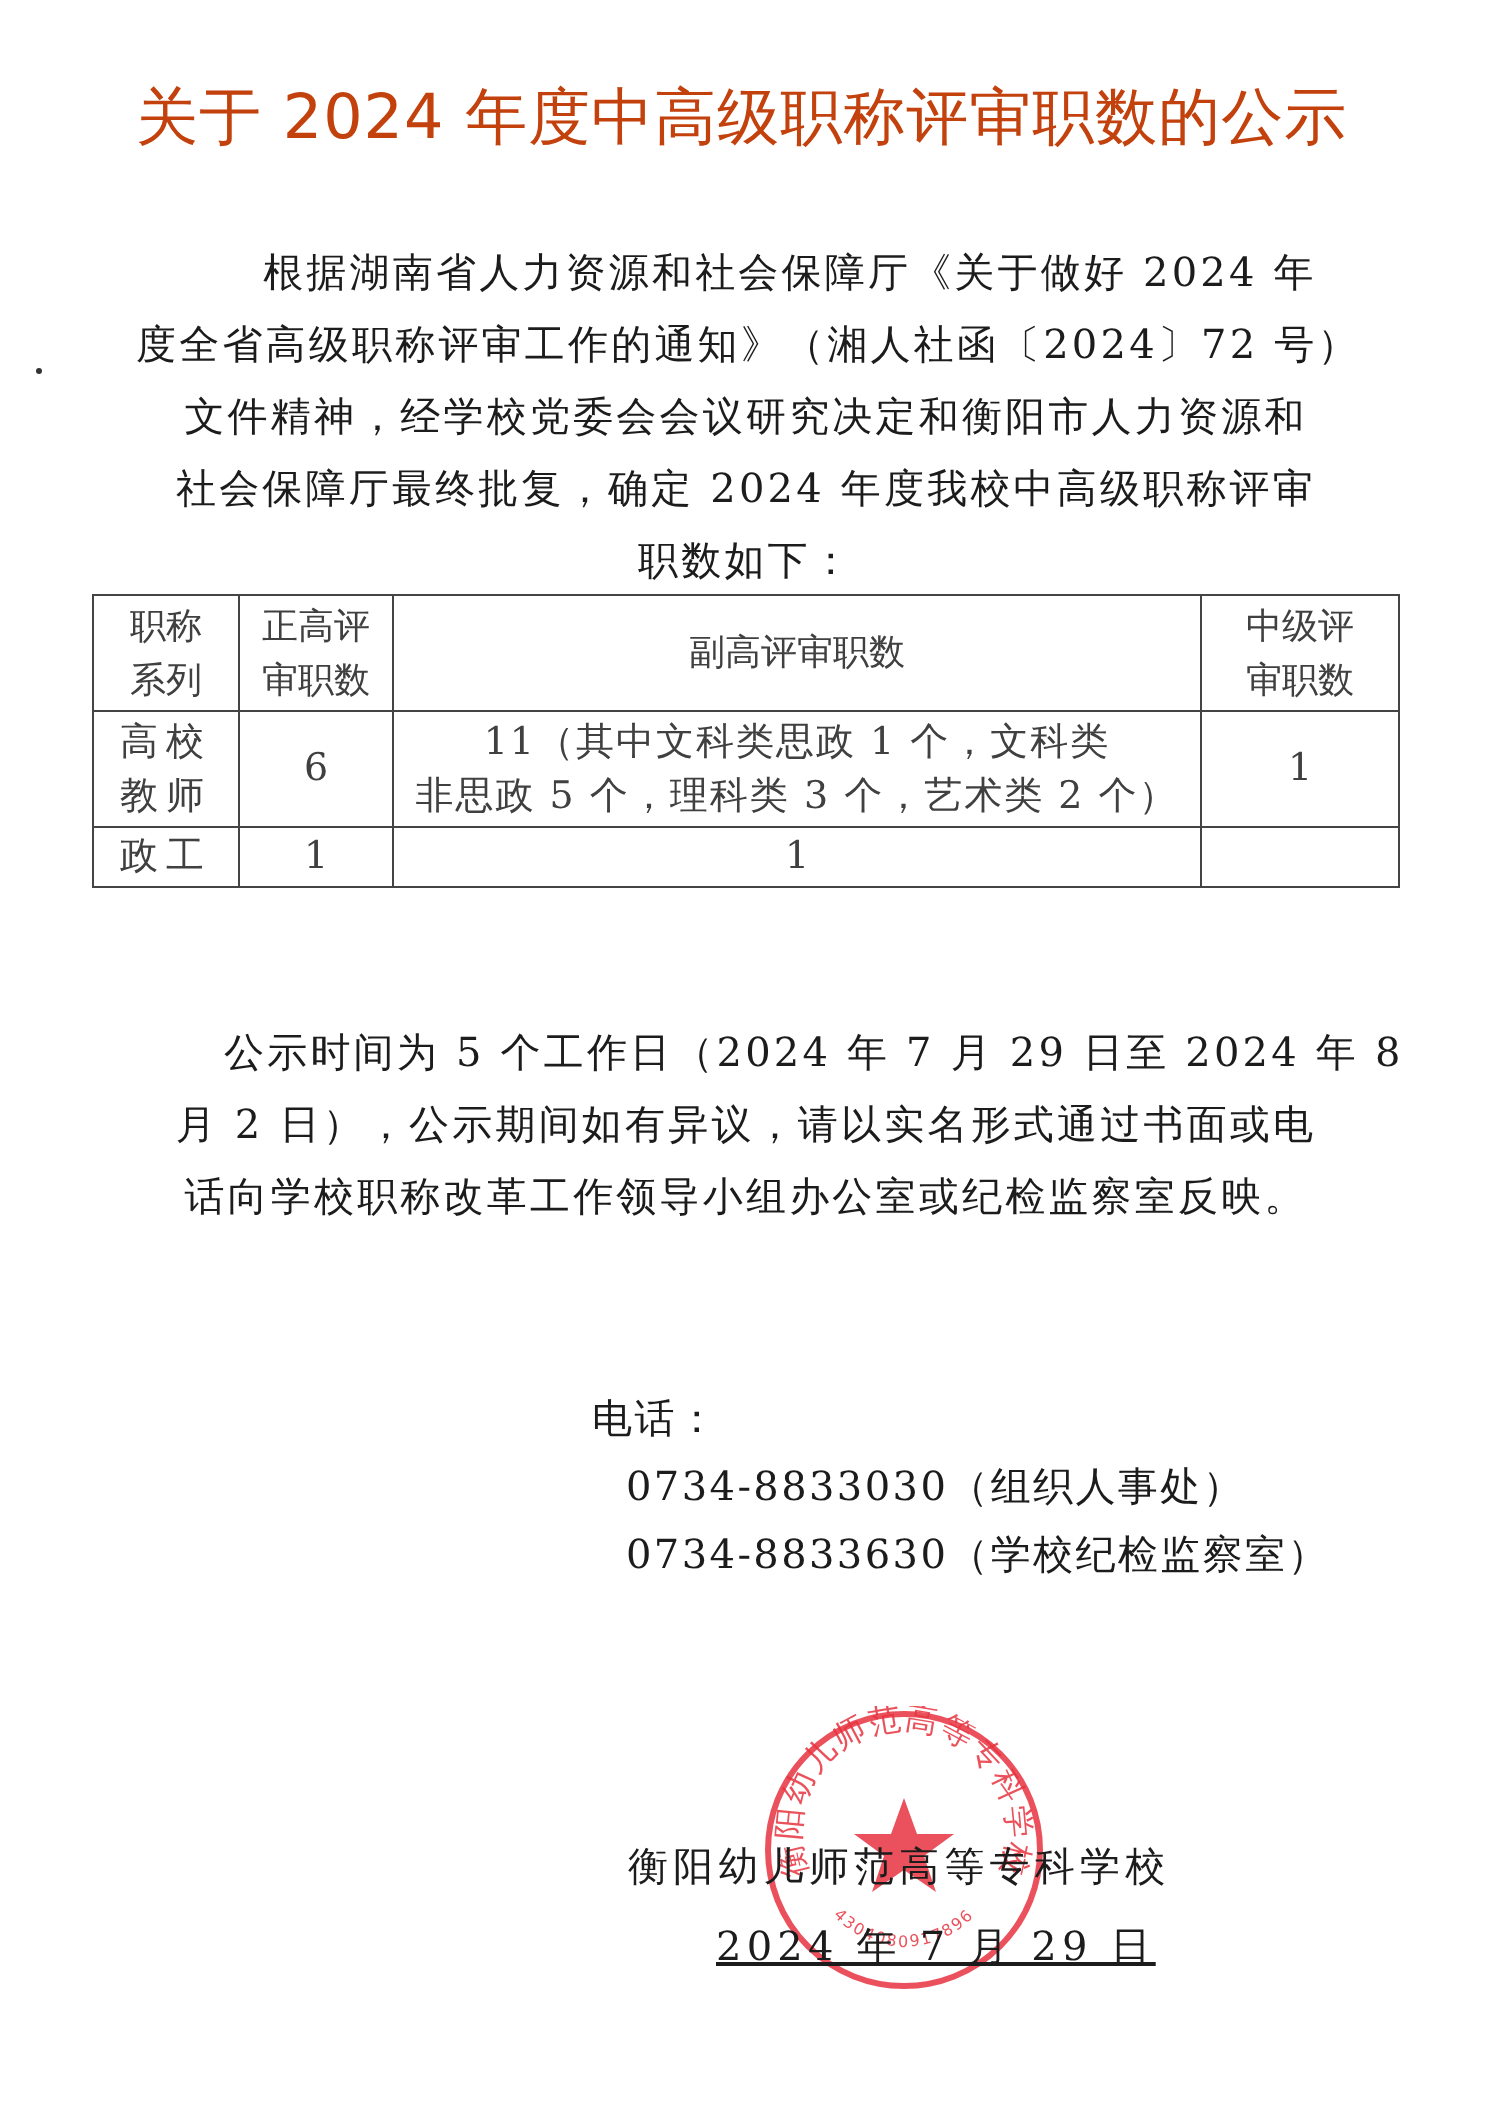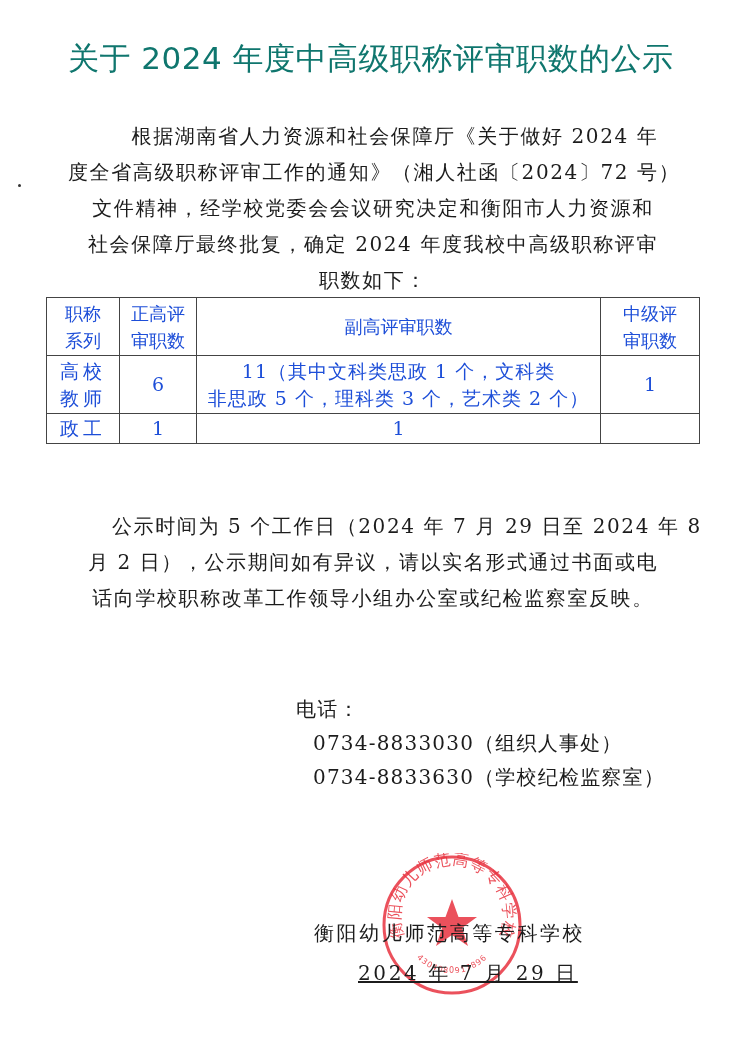--- a/index.html
+++ b/index.html
@@ -1,27 +1,27 @@
 <!DOCTYPE html>
 <html><head>
 <meta charset="utf-8">
 <style>
   html, body { margin:0; padding:0; background:#ffffff; }
   body { width:753px; height:1053px; position:relative; overflow:hidden;
          font-family:"DejaVu Serif","Liberation Serif",serif; color:#1c1c1c; }
   .title { position:absolute; left:68px; top:38px; font-family:"DejaVu Sans","Liberation Sans",sans-serif;
-           font-size:31px; letter-spacing:0.5px; color:#0f766e; white-space:nowrap; }
+           font-size:31px; letter-spacing:0.5px; color:#c2410c; white-space:nowrap; }
   .para { position:absolute; left:68px; width:610px; font-size:20px; line-height:36px; letter-spacing:1.6px; }
   .para p { margin:0; white-space:nowrap;text-align:center; }
   .p1 { top:118px; }
   .p2 { top:508px; }
   .indent { padding-left:44px; }
   .dot { position:absolute; left:18px; top:184px; width:3px; height:3px; background:#333; border-radius:50%; }
   table.quota { position:absolute; left:46px; top:297px; width:654px; border-collapse:collapse;
-                font-size:19px; color:#1d4ed8; }
+                font-size:19px; color:#404040; }
   table.quota td { border:1.4px solid #444; text-align:center; vertical-align:middle; padding:0; line-height:27px; }
   .hdr td { height:57px; }
   .hdr .small { font-size:18px; line-height:27px; font-family:"DejaVu Sans","Liberation Sans",sans-serif; }
   .r1 td { height:57px; }
   .r2 td, .r3 td, .r4 td { height:29px; }
   .c1 { width:72px; } .c2 { width:76px; } .c3 { width:403px;margin-left:35px; } .c4 { width:98px; }
   .rowlbl { letter-spacing:4px; }
   .contact { position:absolute; left:296px; top:692px; font-size:20px; letter-spacing:1.2px; line-height:34px; }
   .contact .line { padding-left:17px; white-space:nowrap; }
   .sign { position:absolute; left:314px; top:913px; font-size:20px; letter-spacing:2.6px; line-height:40px; white-space:nowrap; }

